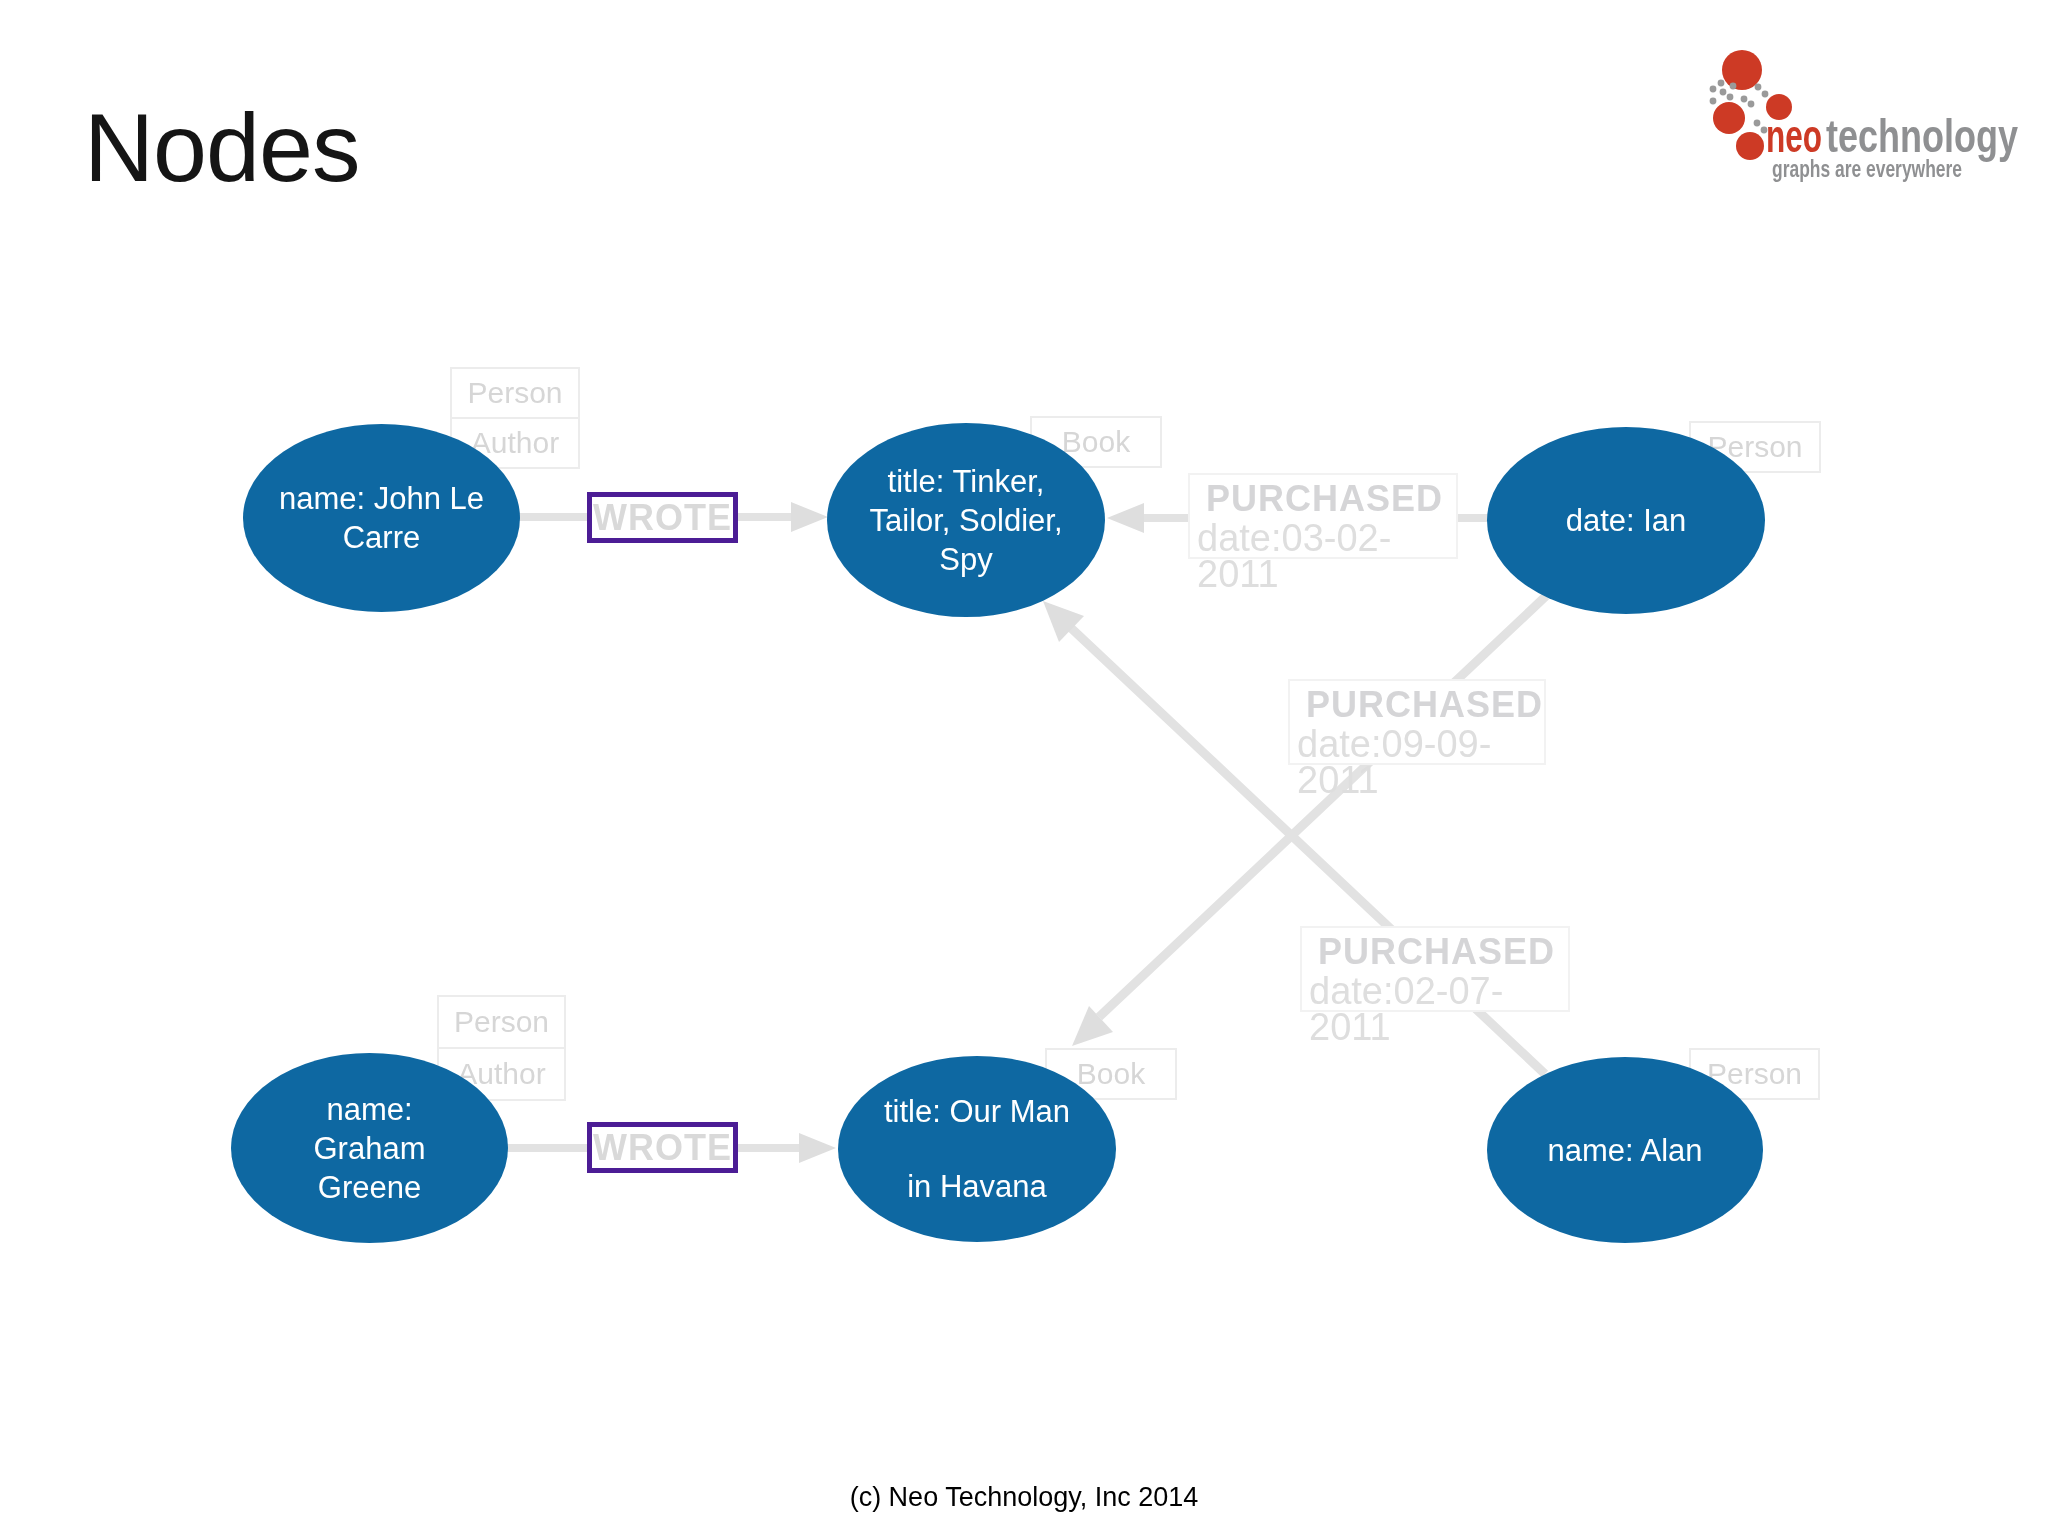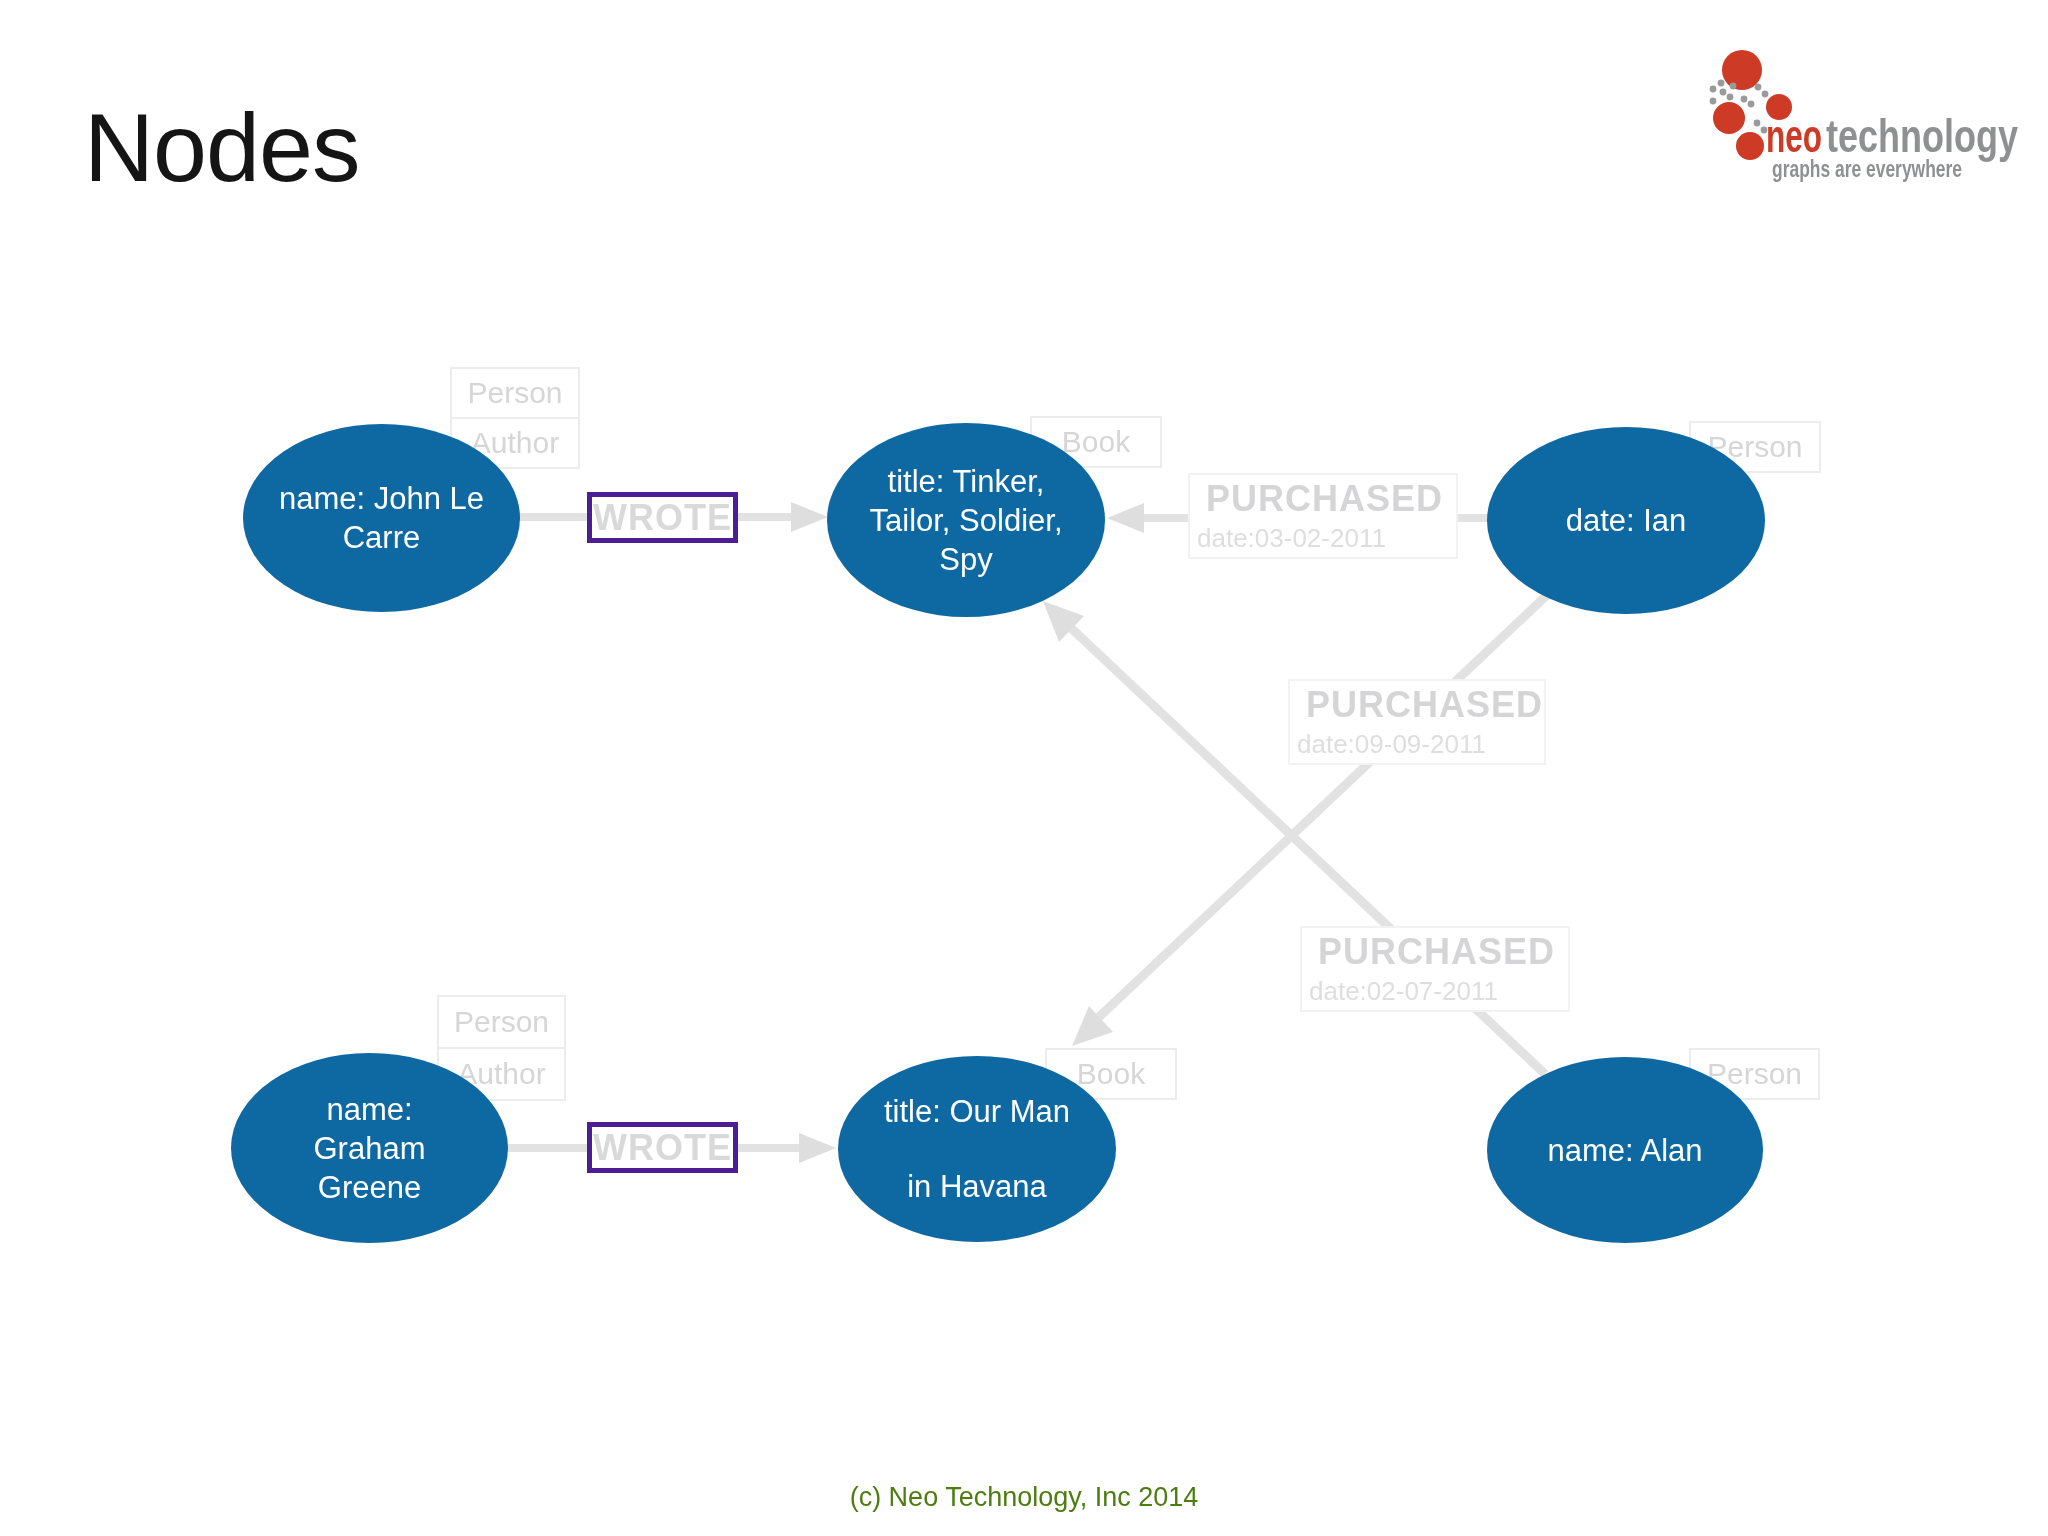--- a/index.html
+++ b/index.html
@@ -6,21 +6,21 @@
   body{width:2048px;height:1536px;position:relative;overflow:hidden;
        font-family:"Liberation Sans", sans-serif;}
   .slide{position:absolute;inset:0;background:#ffffff;}
 
   
   .page-title{position:absolute;left:84px;top:92px;font-size:97px;font-weight:400;
               color:#151515;letter-spacing:-1px;margin:0;}
 
   
   .footer{position:absolute;left:0;top:1482px;width:100%;text-align:center;
-          font-size:27px;color:#4d7c0f;}
+          font-size:27px;color:#000000;}
 
   
   .logo{position:absolute;left:1700px;top:25px;width:345px;height:165px;}
   .logo svg{position:absolute;inset:0;}
 
   
   .edges{position:absolute;left:0;top:0;width:2048px;height:1536px;pointer-events:none;}
   .edges line, .edges path{stroke:#e2e2e2;stroke-width:8;fill:none;}
   .edges .diag{stroke-width:9;}
   .edges polygon{fill:#dedede;}
@@ -33,21 +33,21 @@
 
   
   .rel-wrote{position:absolute;width:151px;height:51px;background:#ffffff;
              border:5px solid #4c1d95;box-sizing:border-box;display:flex;
              align-items:center;justify-content:center;font-size:36px;font-weight:700;
              color:#d9d9d9;letter-spacing:1px;}
   .rel-purchased{position:absolute;width:270px;height:86px;background:#ffffff;
              border:2px solid #f2f2f2;box-sizing:border-box;padding-top:3px;}
   .rel-type{font-size:36px;font-weight:700;color:#d5d5d7;line-height:42px;
             padding-left:16px;letter-spacing:1px;}
-  .rel-date{font-size:26px;color:#dedede;line-height:36px;padding-left:7px;}
+  .rel-date{font-size:38px;color:#dedede;line-height:36px;padding-left:7px;}
 
   
   .node{position:absolute;border-radius:50%;background:#0e68a2;color:#ffffff;
         display:flex;flex-direction:column;align-items:center;justify-content:center;
         text-align:center;font-size:31px;line-height:39px;}
   .node span{display:block;}
 
   .n-john  {left:243px; top:424px; width:277px;height:188px;}
   .n-tinker{left:827px; top:423px; width:278px;height:194px;align-items:center;}
   .n-ian   {left:1487px;top:427px; width:278px;height:187px;}

